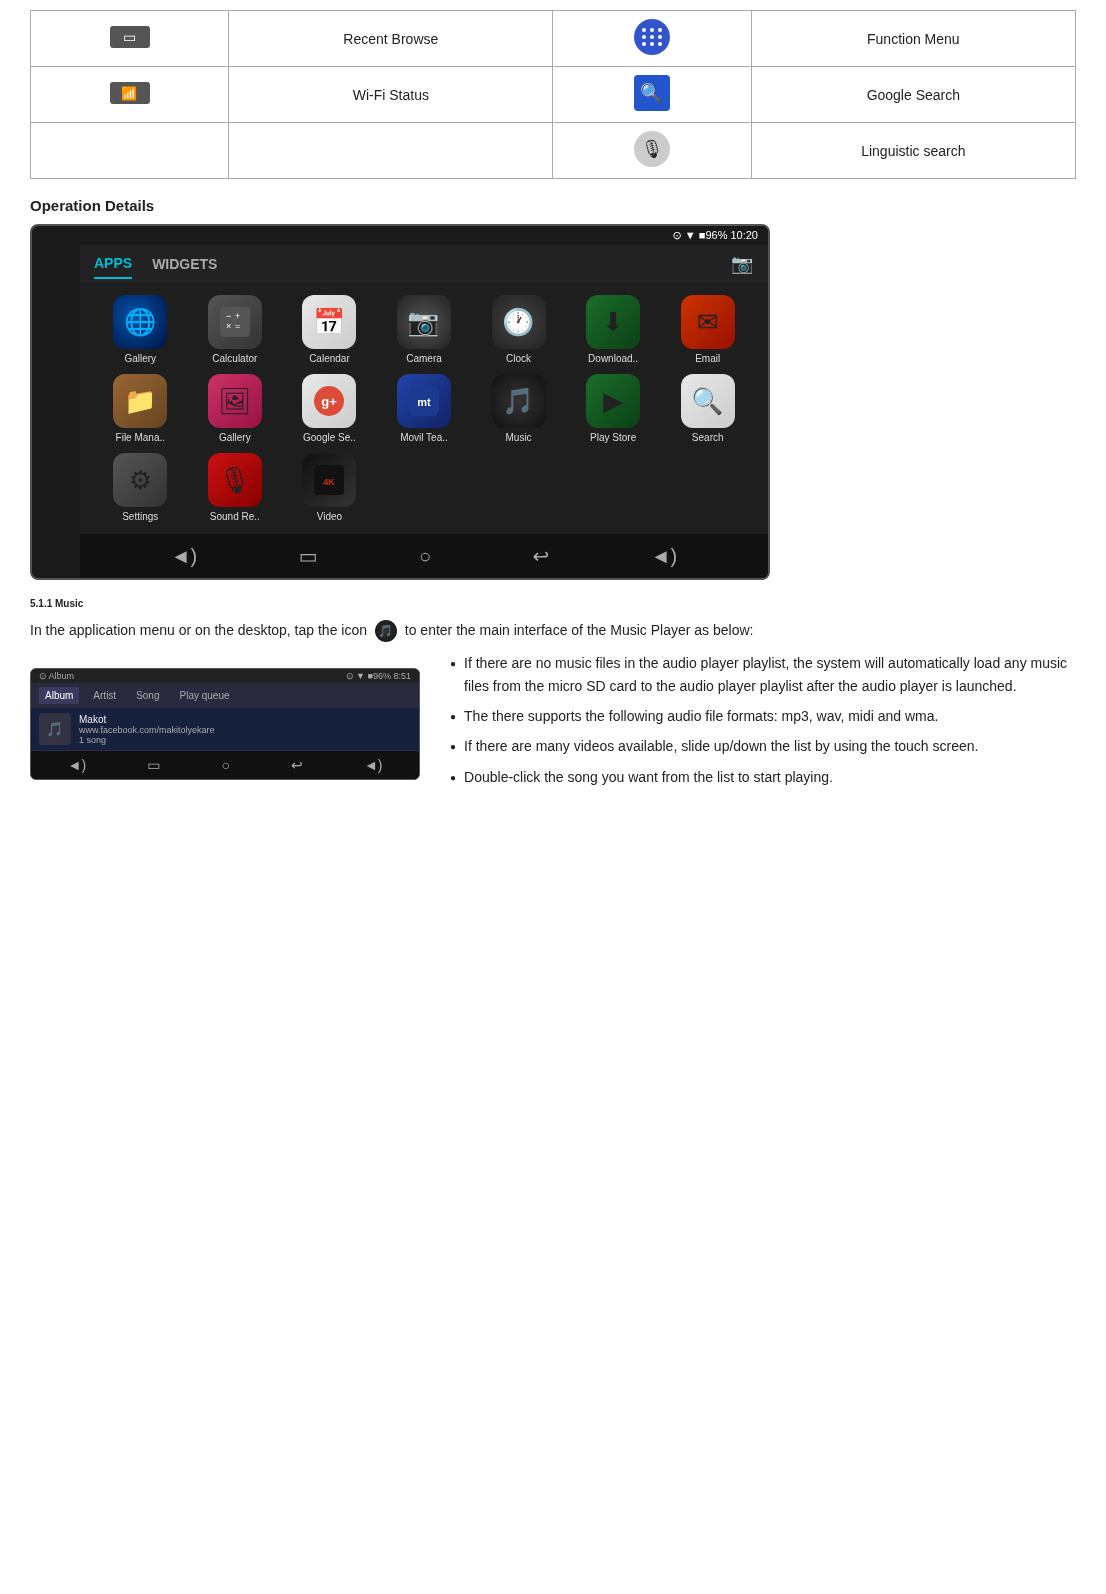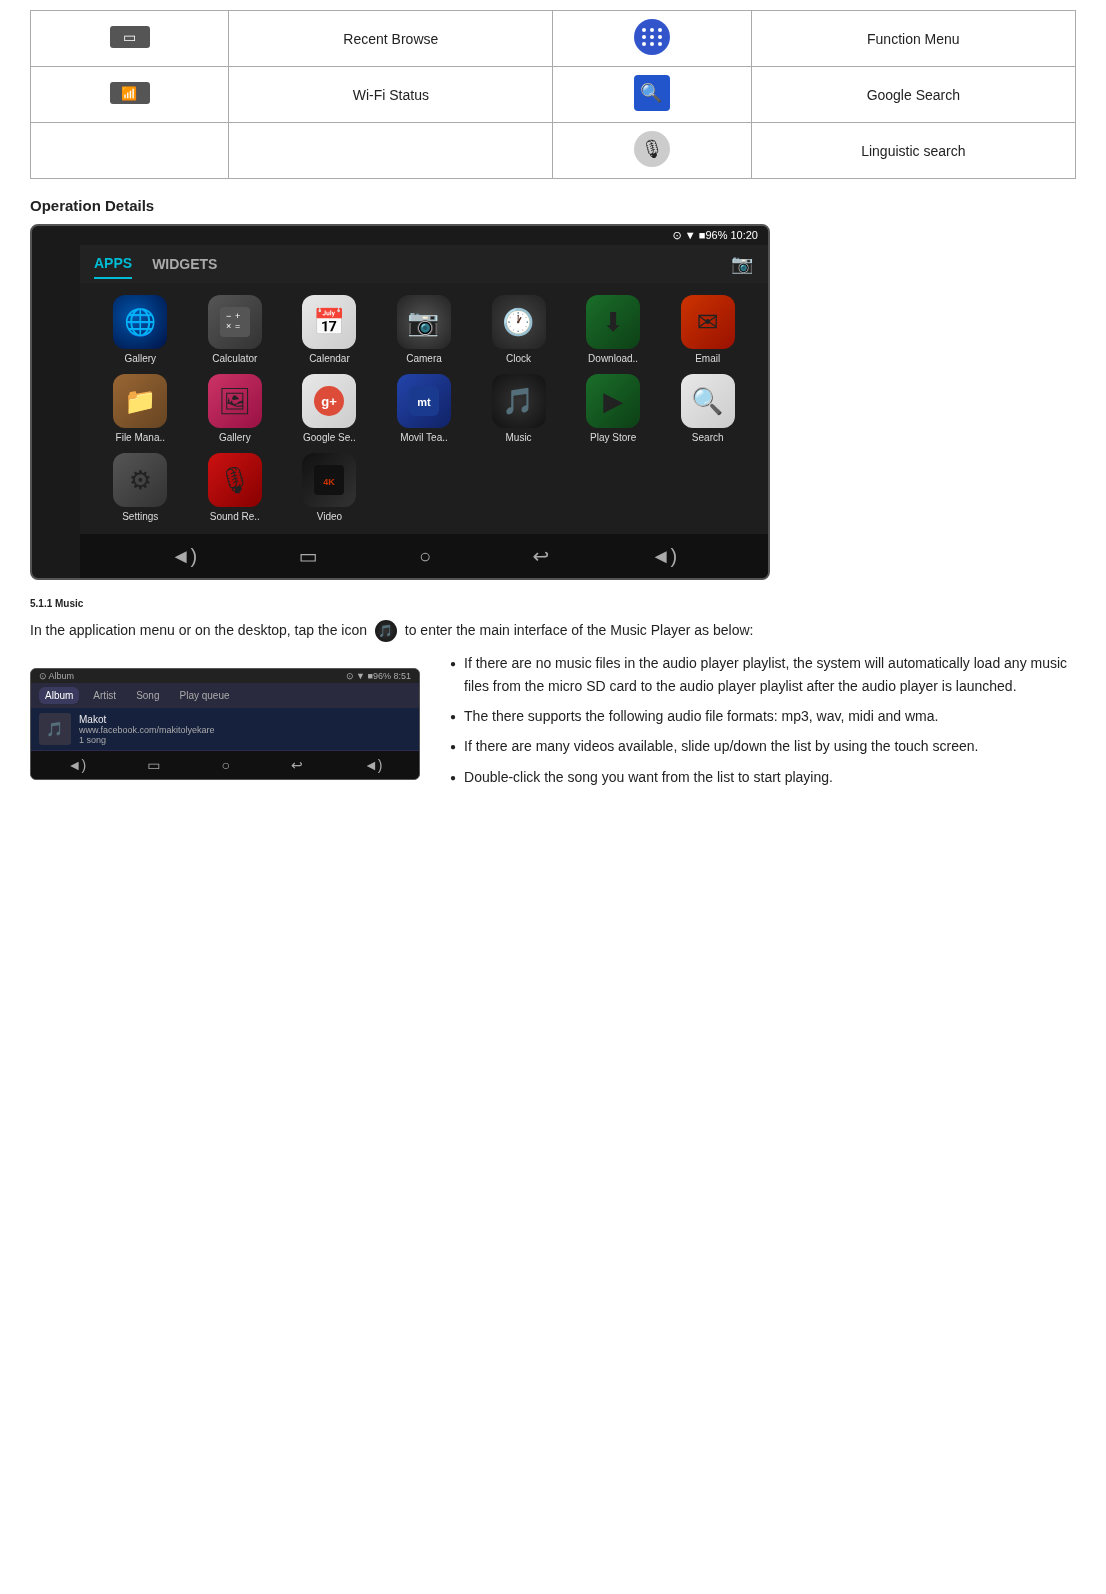--- a/index.html
+++ b/index.html
@@ -309,21 +309,20 @@
       background: #2a2a3e;
       display: flex;
       align-items: center;
       padding: 4px 8px;
       gap: 8px;
     }
     .music-screen-topbar .tab {
       color: #aaa;
       font-size: 10px;
       padding: 3px 6px;
-      border-radius: 6px;
     }
     .music-screen-topbar .tab.active {
       color: #fff;
       background: #3a3a5e;
     }
     .music-list-item {
       display: flex;
       align-items: center;
       background: #16213e;
       border-bottom: 1px solid #2a2a4e;

